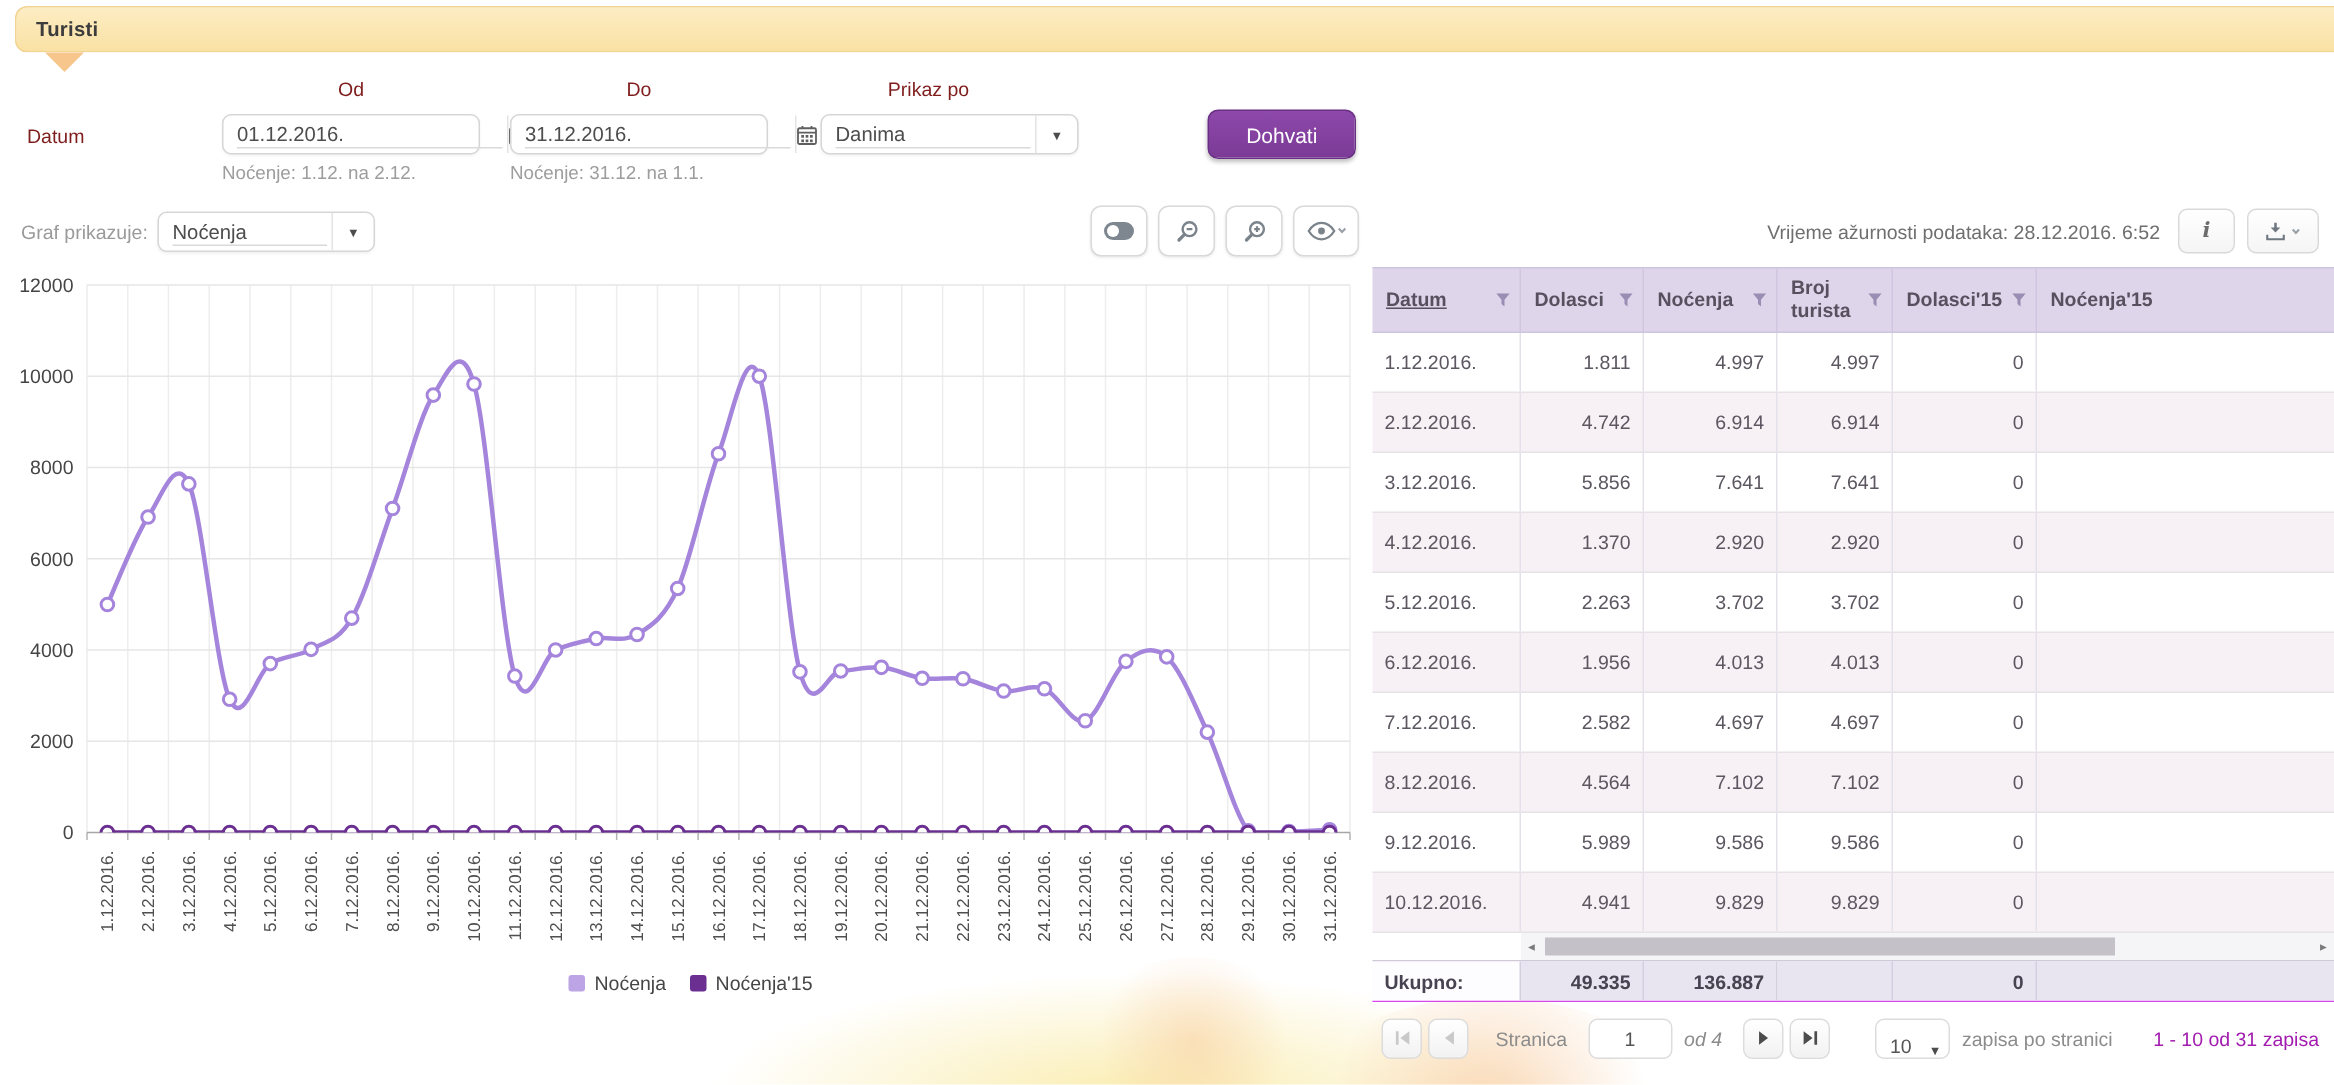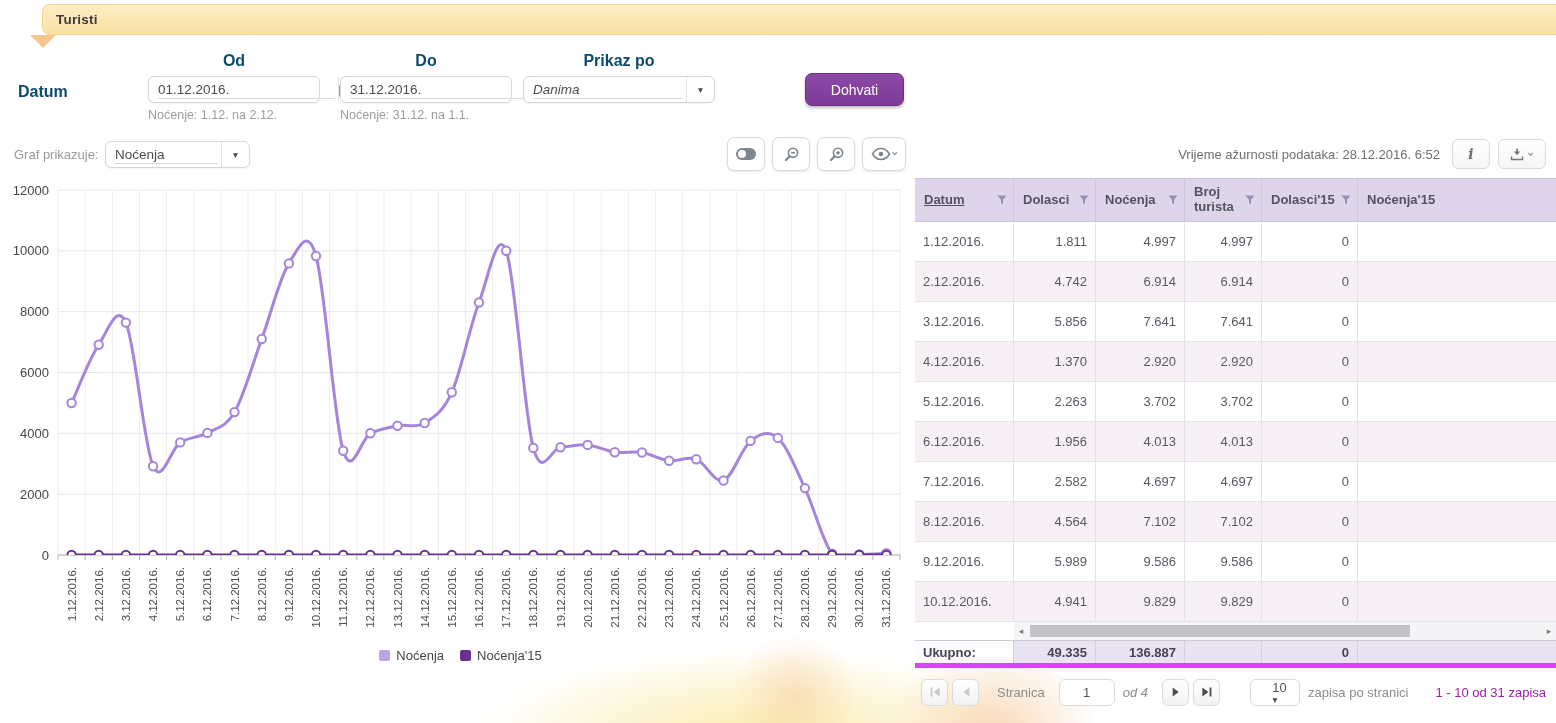--- a/index.html
+++ b/index.html
@@ -8,26 +8,26 @@
     font-family:"Liberation Sans",sans-serif;
   }
   
   .dec{position:absolute;border-radius:50%;pointer-events:none;}
   .dec1{left:470px;top:648px;width:580px;height:170px;background:radial-gradient(ellipse at center,rgba(249,233,160,.85),rgba(249,233,160,0) 70%);}
   .dec2{left:858px;top:665px;width:270px;height:160px;background:radial-gradient(circle at center,rgba(247,198,150,.7),rgba(247,198,150,0) 68%);}
   .dec3{left:718px;top:638px;width:155px;height:115px;background:radial-gradient(circle at center,rgba(248,206,160,.55),rgba(248,206,160,0) 65%);}
   
   .topbar{position:absolute;left:10px;top:4px;right:0;height:31px;box-sizing:border-box;
     background:linear-gradient(#fdedc4,#fae1a4);border:1px solid #f1d492;border-right:none;
-    border-radius:8px 0 0 8px;display:flex;align-items:center;margin-left:32px;}
+    border-radius:8px 0 0 8px;display:flex;align-items:center;}
   .topbar-title{font-size:13.5px;font-weight:bold;color:#3c3c3c;padding-left:13px;letter-spacing:.2px;}
   .topbar-pointer{position:absolute;left:30px;top:35px;width:0;height:0;
     border-left:13px solid transparent;border-right:13px solid transparent;border-top:13px solid #f6c68c;}
   
-  .flabel{position:absolute;font-size:16px;font-weight:bold;color:#0c4a6e;}
+  .flabel{position:absolute;font-size:13px;font-weight:normal;color:#7f1d1d;}
   .flabel.center{width:172px;text-align:center;}
   .field{position:absolute;height:27px;box-sizing:border-box;border:1px solid #d6d6d6;border-radius:6px;
     background:#fff;display:flex;align-items:stretch;box-shadow:0 1px 2px rgba(0,0,0,.05);}
   .field .txt{flex:1;display:flex;align-items:center;margin:3px 3px 3px 9px;border-bottom:1px solid #dadada;
     font-size:13.5px;color:#4d4d4d;white-space:nowrap;overflow:hidden;}
   .field input.txt{border-top:none;border-left:none;border-right:none;outline:none;background:transparent;
     padding:0;font-family:inherit;}
   .field .side{width:27px;display:flex;align-items:center;justify-content:center;border-left:1px solid #e4e4e4;color:#5c5c5c;}
   .field .arrow{font-size:8.5px;color:#4c4c4c;}
   .hint{position:absolute;font-size:12.5px;color:#9d9d9d;white-space:nowrap;}
@@ -63,36 +63,36 @@
     box-sizing:border-box;padding:0 8px;white-space:nowrap;overflow:hidden;}
   .cell:last-child{border-right:none;}
   .cell.num{justify-content:flex-end;}
   
   .hscroll{position:absolute;left:1014px;right:0;top:622px;height:18px;background:#f5f4f6;display:flex;align-items:center;}
   .hs-arrow{width:14px;text-align:center;font-size:9px;color:#7a7a7a;line-height:18px;cursor:pointer;}
   .hs-track{position:relative;flex:1;height:18px;}
   .hs-thumb{position:absolute;left:2px;top:3px;width:74%;height:12px;background:#c4c1c9;cursor:grab;}
   
   .g-totals{position:absolute;left:915px;top:640px;width:641px;display:grid;grid-template-columns:99px 82px 89px 77px 96px 1fr;
-    height:28px;border-top:1px solid #cfc9d9;border-bottom:5px solid #d946ef;box-sizing:border-box;}
+    height:28px;border-top:1px solid #cfc9d9;border-bottom:1px solid #d946ef;box-sizing:border-box;}
   .tcell{display:flex;align-items:center;font-size:13px;font-weight:bold;color:#474350;background:#e9e5f0;
     border-right:1px solid #d6cfe0;box-sizing:border-box;padding:0 8px;}
   .tcell.label{background:#fdfcfe;}
   .tcell.num{justify-content:flex-end;}
   .tcell:last-child{border-right:none;}
   
   .pager{position:absolute;left:915px;right:0;top:677px;height:30px;display:flex;align-items:center;font-size:13px;color:#8c8c8c;}
   .pg-btn{width:27px;height:27px;box-sizing:border-box;border:1px solid #dcdcdc;border-radius:6px;
     background:linear-gradient(#fff,#f2f2f2);display:flex;align-items:center;justify-content:center;cursor:pointer;margin-right:4px;}
   .pg-btn svg{fill:#4c4c4c;}
   .pg-btn.disabled svg{fill:#c9c9c9;}
   .pg-input{width:56px;height:27px;box-sizing:border-box;border:1px solid #dcdcdc;border-radius:6px;text-align:center;
     font-size:13px;color:#555;outline:none;font-family:inherit;margin:0 8px;}
   .pg-size{height:27px;width:50px;box-sizing:border-box;border:1px solid #dcdcdc;border-radius:6px;background:#fff;
-    display:flex;align-items:center;margin:0 8px 0 26px;cursor:pointer;flex-direction:column;}
+    display:flex;align-items:flex-end;margin:0 8px 0 26px;cursor:pointer;}
   .pg-size .txt{flex:1;display:flex;align-items:center;padding-left:9px;font-size:13px;color:#555;}
   .pg-size .arr{width:18px;display:flex;align-items:center;justify-content:center;font-size:8.5px;color:#4c4c4c;}
   .pg-range{position:absolute;right:10px;font-size:13px;color:#a21caf;}
   svg text{font-family:"Liberation Sans",sans-serif;}
 </style>
 </head>
 <body>
 
 <div class="dec dec1"></div>
 <div class="dec dec3"></div>
@@ -135,21 +135,21 @@
         <line x1="10" y1="1" x2="10" y2="3" stroke="#5f5f5f" stroke-width="1.2"></line>
         <rect x="3.2" y="7" width="1.8" height="1.8" fill="#5f5f5f"></rect>
         <rect x="6.1" y="7" width="1.8" height="1.8" fill="#5f5f5f"></rect>
         <rect x="9" y="7" width="1.8" height="1.8" fill="#5f5f5f"></rect>
         <rect x="3.2" y="10" width="1.8" height="1.8" fill="#5f5f5f"></rect>
         <rect x="6.1" y="10" width="1.8" height="1.8" fill="#5f5f5f"></rect>
         <rect x="9" y="10" width="1.8" height="1.8" fill="#5f5f5f"></rect>
       </svg>
   </span>
 </div>
-<div class="field" style="left:523px;top:76px;width:192px;font-style:italic;">
+<div class="field" style="left:547px;top:76px;width:172px;">
   <span class="txt">Danima</span>
   <span class="side">
       <span class="arrow">▼</span>
     </span>
 </div>
 <div class="hint" style="left:148px;top:108px;">Noćenje: 1.12. na 2.12.</div>
 <div class="hint" style="left:340px;top:108px;">Noćenje: 31.12. na 1.1.</div>
 <div class="btn-primary">Dohvati</div>
 
 <div class="graf-label">Graf prikazuje:</div>

